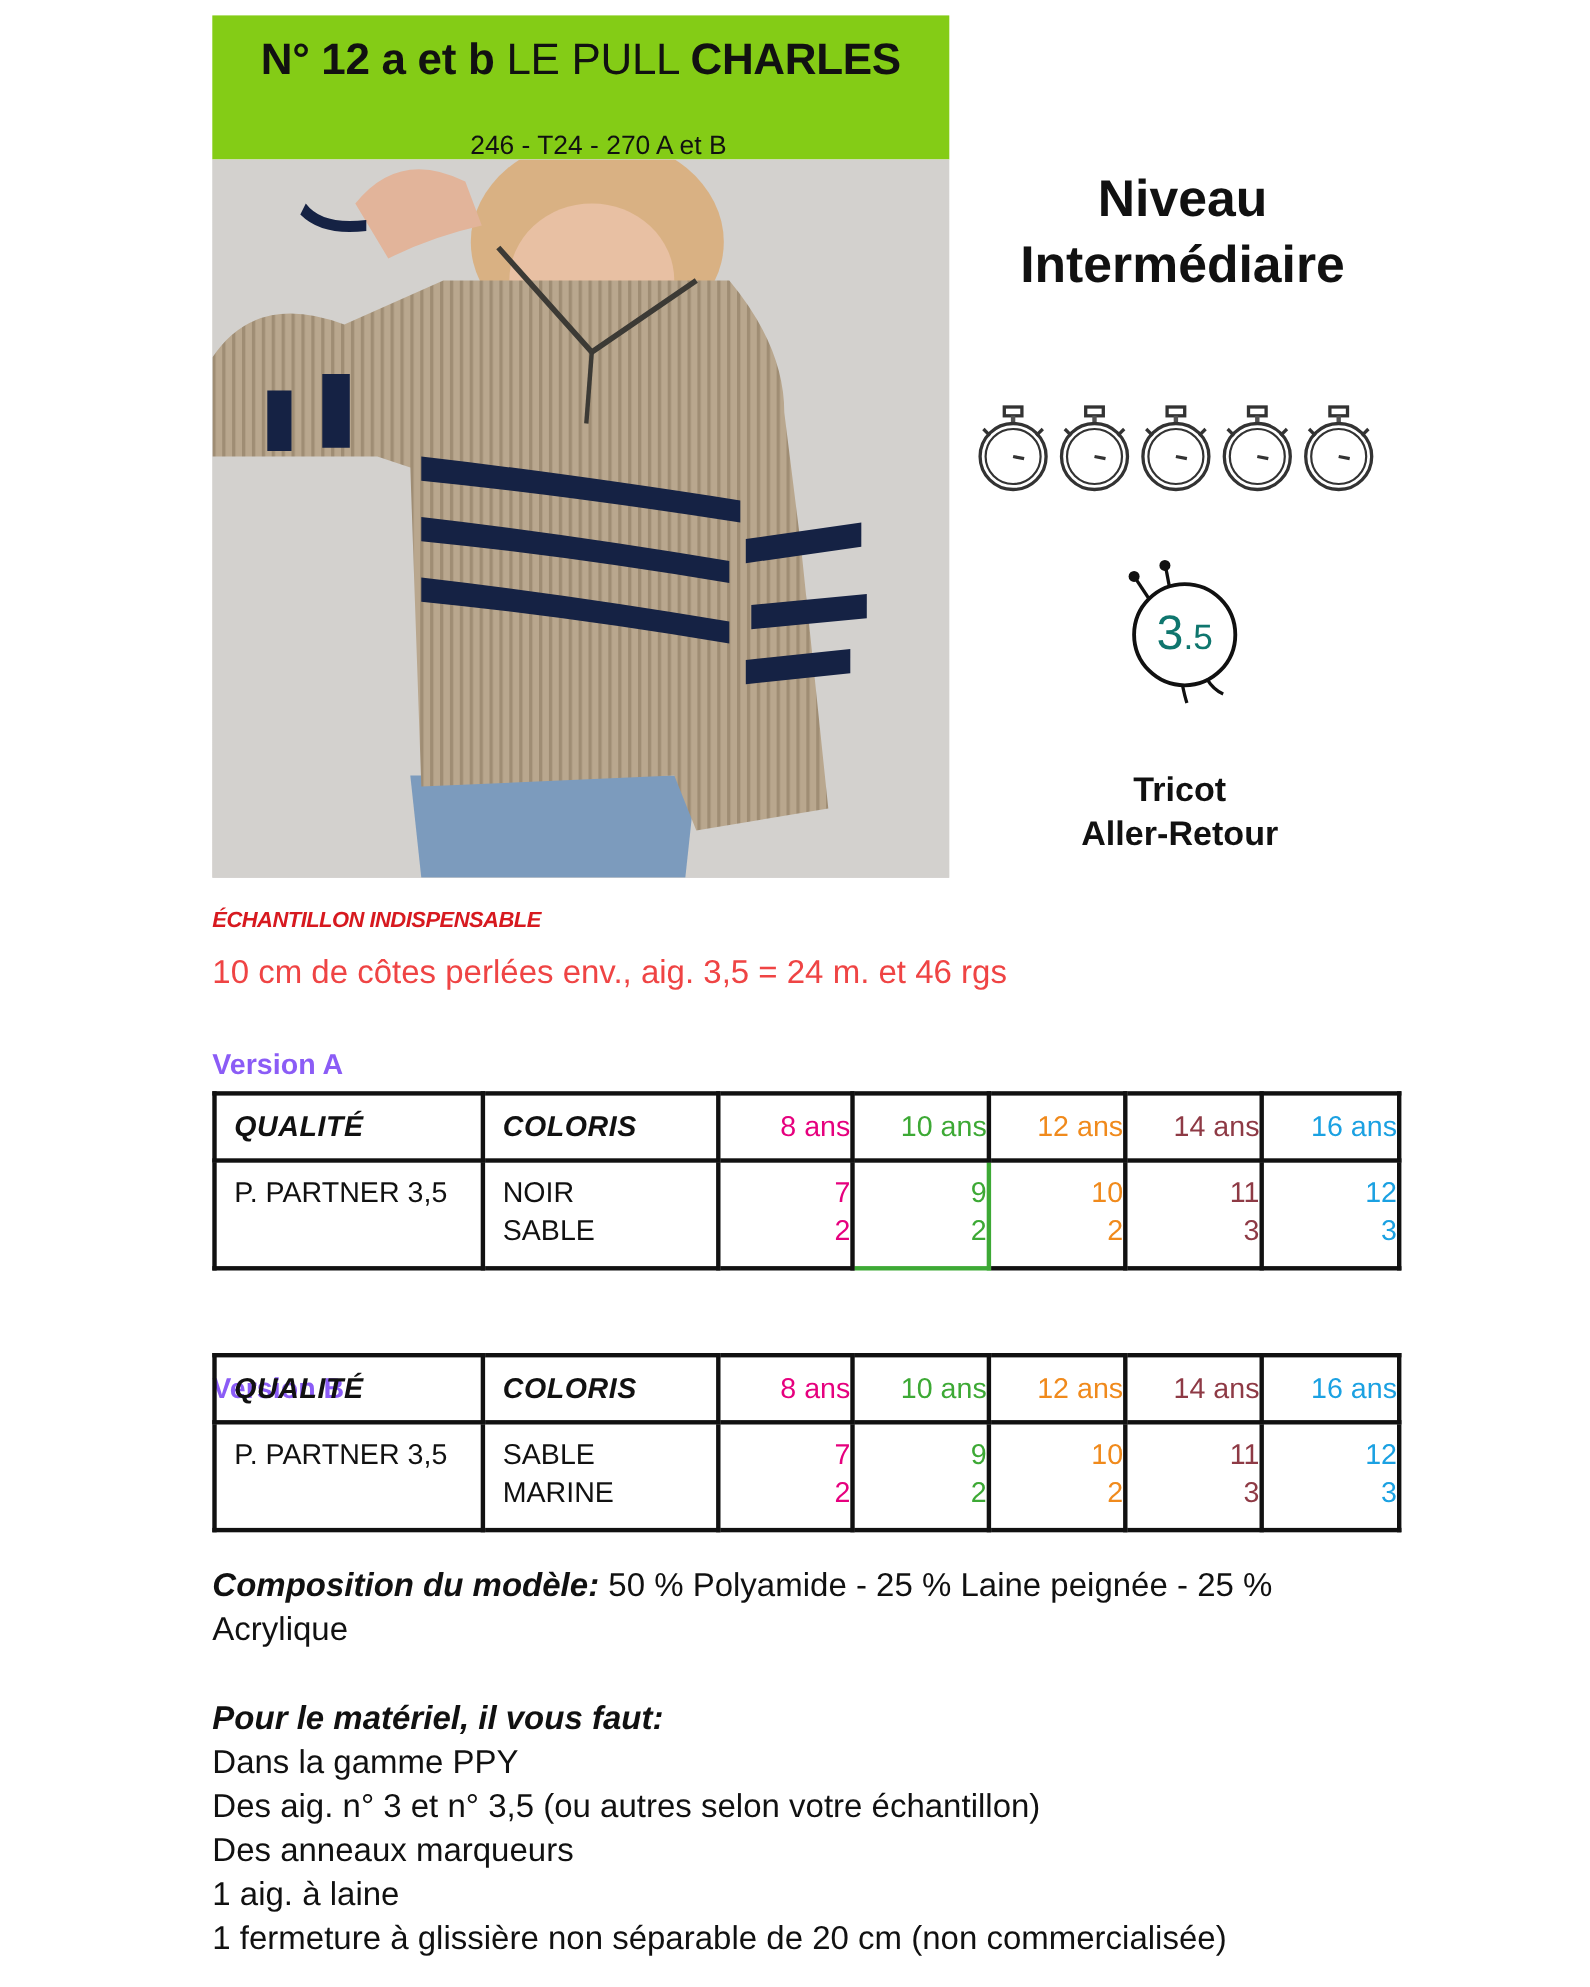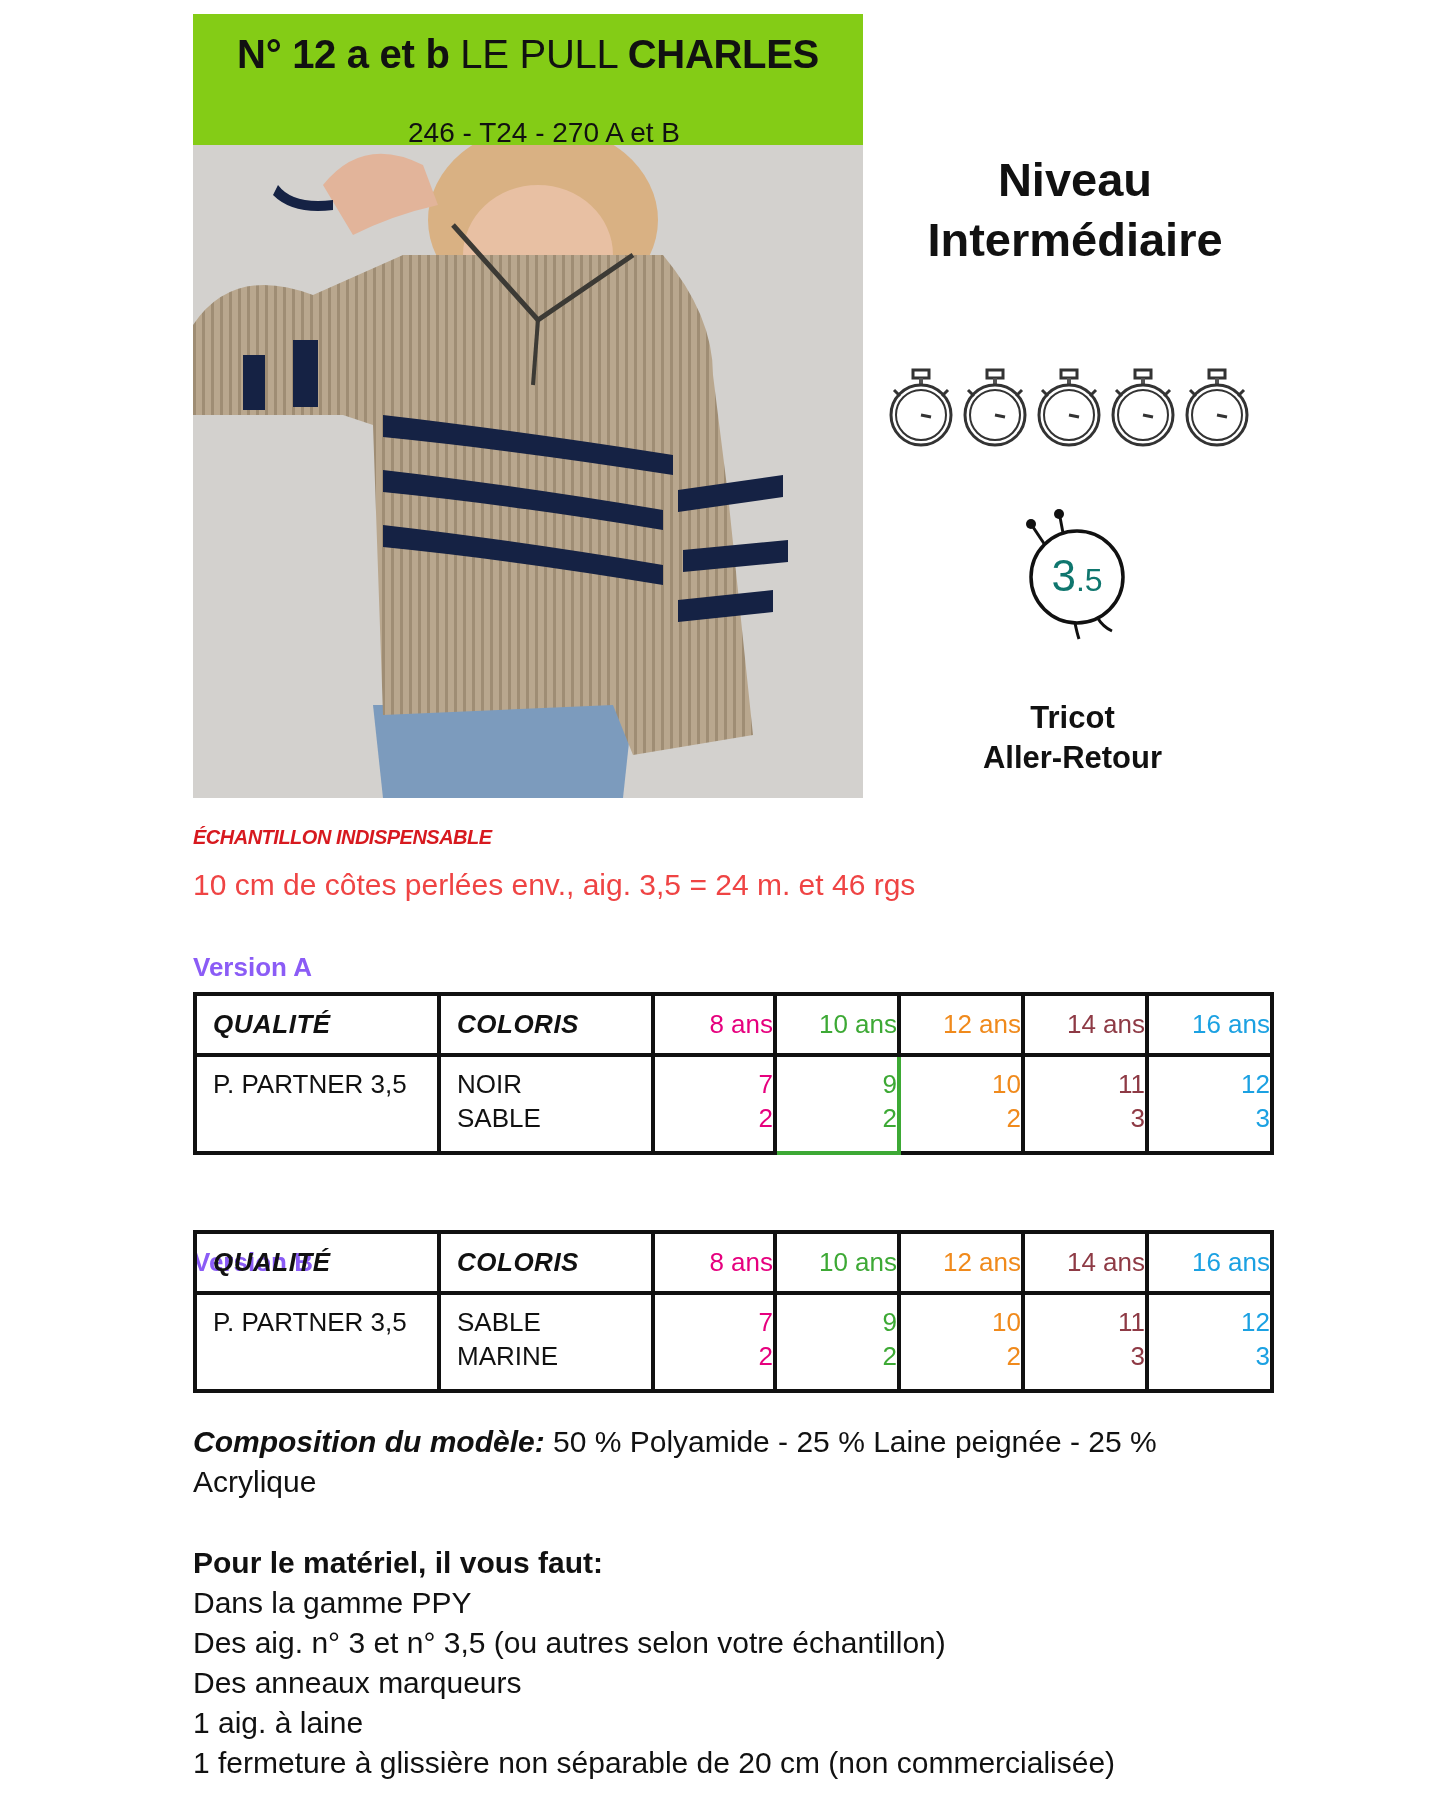--- a/index.html
+++ b/index.html
@@ -12,21 +12,21 @@
       background: #F4A28B; text-align: center;
     }
     .header .title {
       position: absolute; left: 0; right: 0; top: 18px;
       font-size: 40px; line-height: 44px; letter-spacing: -0.3px; color: #111;
     }
     .header .title b { font-weight: bold; }
     .header .title .lt { font-weight: normal; }
     .header .refs {
       position: absolute; left: 0; right: 0; top: 104px;
-      font-size: 28px; line-height: 30px; color: #111; padding-left: 32px;
+      font-size: 24px; line-height: 30px; color: #111; padding-left: 32px;
     }
     .photo {
       position: absolute; left: 193px; top: 145px; width: 670px; height: 653px;
       overflow: hidden; background: linear-gradient(180deg, #d8d6d3 0%, #cfccc8 100%);
     }
     .photo svg { width: 100%; height: 100%; display: block; }
 
     .niveau {
       position: absolute; left: 880px; top: 150px; width: 390px; text-align: center;
       font-weight: bold; font-size: 47px; line-height: 60px; color: #111;
@@ -79,21 +79,21 @@
 
     .composition {
       position: absolute; left: 193px; top: 1422px; width: 1085px;
       font-size: 30px; line-height: 40px; color: #111;
     }
     .composition b { font-style: italic; }
     .materials {
       position: absolute; left: 193px; top: 1543px; width: 1085px;
       font-size: 30px; line-height: 40px; color: #111;
     }
-    .materials .mhead { font-weight: bold; }
+    .materials .mhead { font-weight: bold; font-style: italic; }
     .materials div { white-space: nowrap; }
   </style>
 </head>
 <body>
 
 <div class="header" style="background: #84cc16;">
   <div class="title">
     <b>N° 12 a et b</b>
     <span class="lt">LE PULL</span>
     <b>CHARLES</b>

